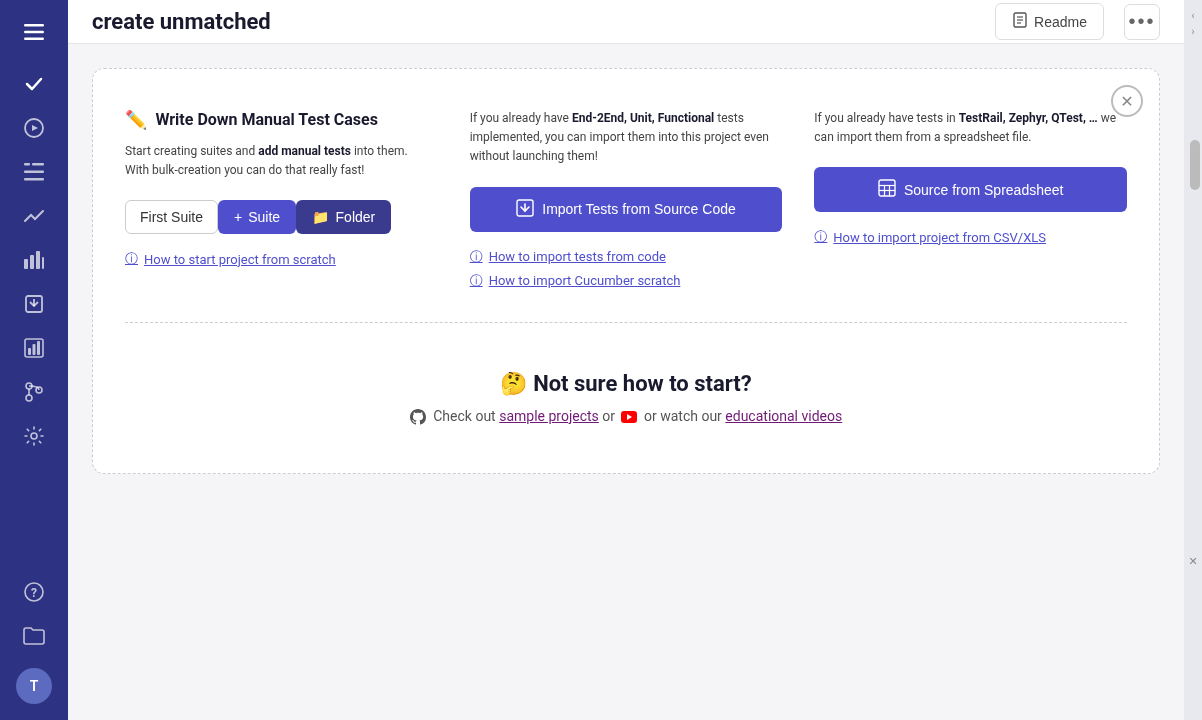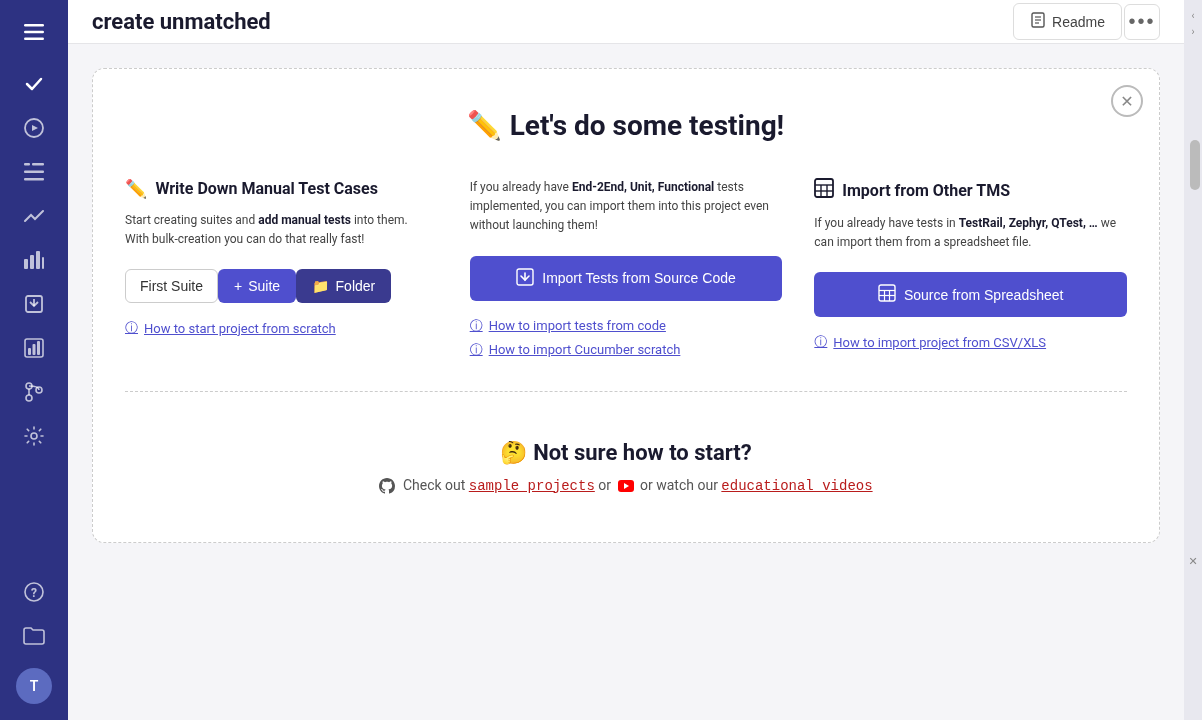--- a/index.html
+++ b/index.html
@@ -61,21 +61,21 @@
       justify-content: space-between;
       border-bottom: 1px solid #e5e5e8;
     }
     .header-title {
       font-size: 22px;
       font-weight: 700;
       color: #1a1a2e;
     }
     .header-actions {
       display: flex;
-      gap: 2px;
+      gap: 20px;
       align-items: center;
     }
     .btn-readme {
       display: flex;
       align-items: center;
       gap: 6px;
       padding: 8px 16px;
       border: 1px solid #ddd;
       border-radius: 6px;
       background: #fff;
@@ -242,24 +242,23 @@
       font-size: 22px;
       font-weight: 700;
       color: #1a1a2e;
       margin-bottom: 12px;
     }
     .bottom-text {
       font-size: 14px;
       color: #555;
     }
     .bottom-link {
-      color: #b91c1c;
+      color: #701a75;
       text-decoration: underline;
       cursor: pointer;
-      font-family: Liberation Mono, monospace;
     }
   </style>
 </head>
 <body>
 
 <div class="sidebar">
   <div class="sidebar-icon active">
     <svg width="20" height="16" viewBox="0 0 20 16" fill="currentColor">
       <rect y="0" width="20" height="2.5" rx="1.25"></rect>
       <rect y="6.75" width="20" height="2.5" rx="1.25"></rect>
@@ -367,24 +366,20 @@
     </div>
   </div>
 
   <div class="content">
     <div class="welcome-card">
 
       <button class="close-btn">
         <span>✕</span>
       </button>
 
-      <h2 class="welcome-title">
-        <span>✏️</span>
-        <span>Let's do some testing!</span>
-      </h2>
 
       <div class="columns">
 
         <div class="column">
           <div class="column-header">
             <span class="column-icon">✏️</span>
             <span>Write Down Manual Test Cases</span>
           </div>
           <p class="column-text">
             Start creating suites and <strong>add manual tests</strong> into them.<br>
@@ -429,32 +424,20 @@
               <span>How to import tests from code</span>
             </a>
             <a class="help-link">
               <span>ⓘ</span>
               <span>How to import Cucumber scratch</span>
             </a>
           </div>
         </div>
 
         <div class="column">
-          <div class="column-header">
-            <span class="column-icon">
-              <svg width="20" height="20" viewBox="0 0 20 20" fill="none">
-                <rect x="1" y="1" width="18" height="18" rx="2" stroke="#1a1a2e" stroke-width="1.8"></rect>
-                <line x1="1" y1="7" x2="19" y2="7" stroke="#1a1a2e" stroke-width="1.4"></line>
-                <line x1="1" y1="13" x2="19" y2="13" stroke="#1a1a2e" stroke-width="1.4"></line>
-                <line x1="7" y1="7" x2="7" y2="19" stroke="#1a1a2e" stroke-width="1.4"></line>
-                <line x1="13" y1="7" x2="13" y2="19" stroke="#1a1a2e" stroke-width="1.4"></line>
-              </svg>
-            </span>
-            <span>Import from Other TMS</span>
-          </div>
           <p class="column-text">
             If you already have tests in <strong>TestRail, Zephyr, QTest, …</strong> we can import them from a spreadsheet file.
           </p>
           <button class="btn-primary-full">
             <span>
               <svg width="18" height="18" viewBox="0 0 18 18" fill="none">
                 <rect x="1" y="1" width="16" height="16" rx="2" stroke="white" stroke-width="1.4"></rect>
                 <line x1="1" y1="6.5" x2="17" y2="6.5" stroke="white" stroke-width="1.2"></line>
                 <line x1="1" y1="11.5" x2="17" y2="11.5" stroke="white" stroke-width="1.2"></line>
                 <line x1="6.5" y1="6.5" x2="6.5" y2="17" stroke="white" stroke-width="1.2"></line>

